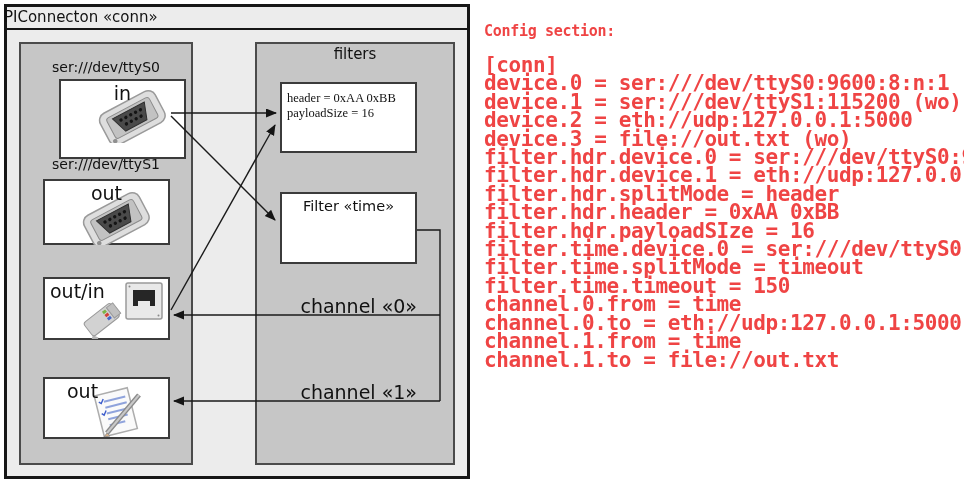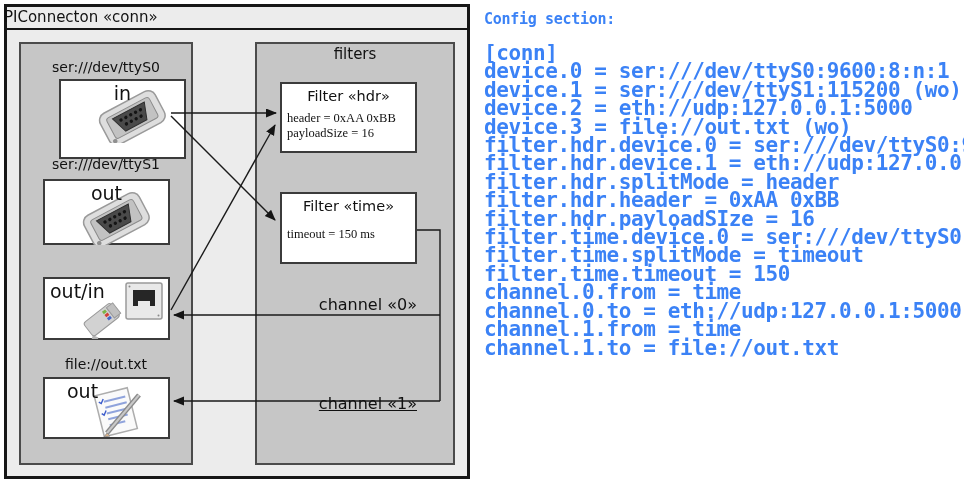--- a/index.html
+++ b/index.html
@@ -38,50 +38,49 @@
 
   
   .filter-box{left:280px;width:137px;background:#ffffff;border:2px solid #3b3b3b;z-index:3;}
   .filter-hdr{top:82px;height:71px;}
   .filter-time{top:192px;height:72px;}
   .f-title{margin-top:4px;text-align:center;font-size:14.5px;}
   .f-lines{margin:7px 0 0 5px;font-size:12.5px;line-height:15px;white-space:nowrap;font-family:Liberation Serif, serif;}
   .filter-time .f-lines{margin-top:13px;}
 
   
-  .chan-label{left:280px;width:137px;text-align:right;font-size:16px;z-index:5;white-space:nowrap;}
+  .chan-label{left:280px;width:137px;text-align:right;font-size:19px;z-index:5;white-space:nowrap;}
   .chan-label-0{top:295px;}
-  .chan-label-1{top:394px;text-decoration:underline;}
+  .chan-label-1{top:381px;}
 
   
   .overlay{left:0;top:0;width:480px;height:484px;z-index:4;pointer-events:none;}
 
   
-  .config-panel{left:484px;top:4px;width:480px;height:356px;z-index:5;
-                font-family:"DejaVu Sans Mono","Liberation Mono",monospace;color:#3b82f6;}
+  .config-panel{left:484px;top:16px;width:480px;height:356px;z-index:5;
+                font-family:"DejaVu Sans Mono","Liberation Mono",monospace;color:#ef4444;}
   .config-heading{position:absolute;left:0;top:6px;font-size:15px;font-weight:bold;letter-spacing:-0.3px;}
   .config-body{position:absolute;left:0;top:40px;margin:0;font-family:inherit;
                font-size:21px;font-weight:bold;line-height:18.4px;letter-spacing:-0.4px;white-space:pre;}
 </style>
 </head>
 <body>
 
 <div class="stage">
 
   <div class="abs outer-frame"></div>
   <div class="abs diagram-title">PIConnecton «conn»</div>
   <div class="abs title-sep"></div>
 
   <div class="abs grp grp-devices"></div>
   <div class="abs grp grp-filters"></div>
   <div class="abs filters-label">filters</div>
 
   <div class="abs dev-url dev-url-0">ser:///dev/ttyS0</div>
   <div class="abs dev-url dev-url-1">ser:///dev/ttyS1</div>
-  <div class="abs dev-url dev-url-3">file://out.txt</div>
 
   <div class="abs dev-box dev-box-0">
     <div class="dir-label">in</div>
     <svg class="dev-icon" style="left:22px;top:6px;" width="100" height="56" viewBox="0 0 100 56">
       <g transform="rotate(-28 50 30)">
         <path d="M20,48 Q8,54 2,62" stroke="#b8b8b8" stroke-width="7" fill="none"></path>
         <rect x="18" y="13" width="62" height="35" rx="8" fill="#dedede" stroke="#9a9a9a" stroke-width="1.5"></rect>
         <rect x="25" y="19" width="48" height="23" rx="3" fill="#c2c2c2" stroke="#8a8a8a"></rect>
         <polygon points="31,22 67,22 61,39 37,39" fill="#4a4a4a" stroke="#2e2e2e"></polygon>
         <g fill="#141414">
@@ -159,31 +158,27 @@
           <path d="M15,25 l2,2 l3,-4"></path>
         </g>
       </g>
       <line x1="20" y1="48" x2="52" y2="10" stroke="#8a8a8a" stroke-width="5"></line>
       <line x1="20" y1="48" x2="52" y2="10" stroke="#c9c9c9" stroke-width="2"></line>
       <polygon points="20,48 17,52 23,51" fill="#d9b38c" stroke="#8a8a8a" stroke-width="0.8"></polygon>
     </svg>
   </div>
 
   <div class="abs filter-box filter-hdr">
-    <div class="f-title">Filter «hdr»</div>
     <div class="f-lines">
       <div>header = 0xAA 0xBB</div>
       <div>payloadSize = 16</div>
     </div>
   </div>
   <div class="abs filter-box filter-time">
     <div class="f-title">Filter «time»</div>
-    <div class="f-lines">
-      <div>timeout = 150 ms</div>
-    </div>
   </div>
 
   <div class="abs chan-label chan-label-0">channel «0»</div>
   <div class="abs chan-label chan-label-1">channel «1»</div>
 
   <svg class="abs overlay" viewBox="0 0 480 484">
     <defs>
       <marker id="ah" markerUnits="userSpaceOnUse" markerWidth="12" markerHeight="10" refX="10" refY="4.5" orient="auto">
         <path d="M0,0 L11,4.5 L0,9 z" fill="#141414"></path>
       </marker>

